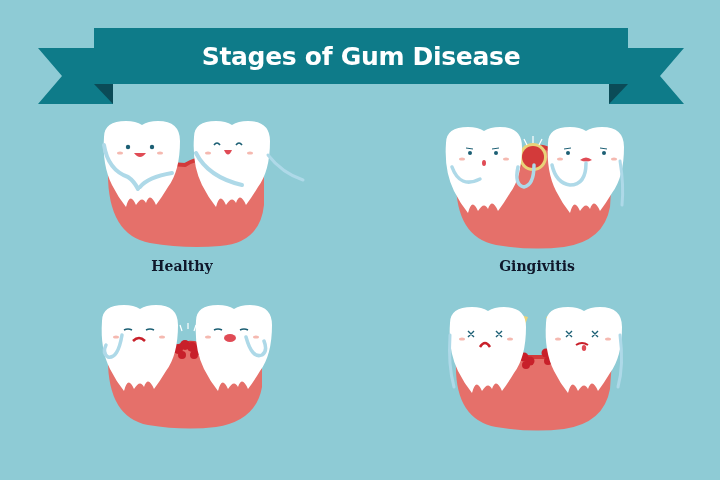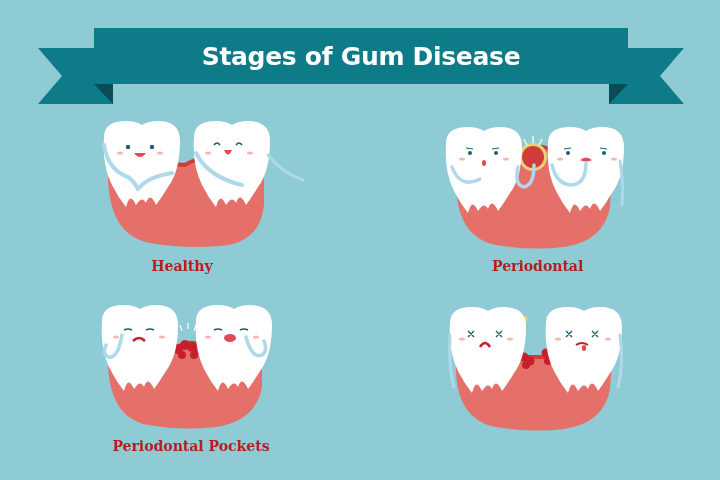--- a/index.html
+++ b/index.html
@@ -2,21 +2,21 @@
 <html><head>
 <meta charset="utf-8">
 <style>
   html, body { margin: 0; padding: 0; }
   body { width: 720px; height: 480px; overflow: hidden; background: #8ecbd5; position: relative; font-family: "DejaVu Serif", serif; }
   .stage { position: absolute; left: 0; top: 0; width: 720px; height: 396px; }
   .banner { position: absolute; left: 0; top: 0; width: 720px; height: 110px; }
   .title { position: absolute; left: 94px; top: 28px; width: 534px; height: 56px; display: flex; align-items: center; justify-content: center; color: #ffffff; font-family: "DejaVu Sans", sans-serif; font-weight: bold; font-size: 25px; letter-spacing: -0.3px; }
   .panel { position: absolute; }
   .panel svg { position: absolute; left: 0; top: 0; }
-  .label { position: absolute; color: #b91c1c; font-family: "DejaVu Serif", serif; font-weight: bold; font-size: 14px; white-space: nowrap; text-align: center; }
+  .label { position: absolute; color: #0f172a; font-family: "DejaVu Serif", serif; font-weight: bold; font-size: 14px; white-space: nowrap; text-align: center; }
 </style>
 </head>
 <body>
 
 <div class="stage">
 
   <svg class="banner" width="720" height="110" viewBox="0 0 720 110">
 
     <polygon points="38,48 113,48 113,104 38,104 62,76" fill="#0e7b89"></polygon>
     <polygon points="94,84 113,84 113,104" fill="#0b4b57"></polygon>
@@ -84,21 +84,21 @@
         <circle cx="128" cy="38" r="2" fill="#1c5f74"></circle>
         <circle cx="164" cy="38" r="2" fill="#1c5f74"></circle>
         <path d="M124,34 L131,33 M160,33 L167,34" stroke="#1c5f74" stroke-width="1"></path>
         <path d="M140,45 Q146,40 152,45 Q146,48 140,45 Z" fill="#e04b55"></path>
         <ellipse cx="120" cy="44" rx="3" ry="1.6" fill="#f5b9b0"></ellipse>
         <ellipse cx="174" cy="44" rx="3" ry="1.6" fill="#f5b9b0"></ellipse>
         <path d="M112,50 Q116,68 130,70 Q146,70 146,48" fill="none" stroke="#aed9e8" stroke-width="3.5" stroke-linecap="round"></path>
         <path d="M180,46 Q184,70 182,90" fill="none" stroke="#aed9e8" stroke-width="3" stroke-linecap="round"></path>
       </g>
     </svg>
-    <div class="label" style="left:52px; top:143px; width:90px;">Periodontal</div>
+    <div class="label" style="left:52px; top:143px; width:90px;">Gingivitis</div>
   </div>
 
   <div class="panel" style="left:90px; top:295px; width:200px; height:165px;">
     <svg width="200" height="165" viewBox="0 0 200 165">
       <path d="M18,58 Q16,122 58,130 Q94,136 126,132 Q166,126 172,92 L172,58 Q150,52 132,60 Q118,50 104,48 Q90,46 80,60 Q52,50 18,58 Z" fill="#e5706a"></path>
       <path d="M18,58 Q52,50 80,60 Q90,46 104,48 Q118,50 132,60 Q150,52 172,58" fill="none" stroke="#d33a3a" stroke-width="4"></path>
 
       <path d="M78,40 Q70,46 74,64 L80,60 Q78,48 84,42 Z" fill="#e9d37a"></path>
       <path d="M118,40 Q128,46 124,64 L118,60 Q120,48 114,42 Z" fill="#e9d37a"></path>
 
@@ -123,21 +123,20 @@
 
       <g>
         <path d="M106,26 Q106,10 128,10 Q138,10 144,14 Q150,10 160,10 Q182,10 182,30 Q182,60 170,76 Q164,86 158,94 Q152,80 148,92 Q144,84 138,94 Q132,80 128,96 Q120,86 114,74 Q104,54 106,26 Z" fill="#ffffff"></path>
         <path d="M124,35 Q128,33 132,35 M150,35 Q154,33 158,35" fill="none" stroke="#1c5f74" stroke-width="1.5"></path>
         <ellipse cx="140" cy="43" rx="6" ry="4" fill="#e04b55"></ellipse>
         <ellipse cx="118" cy="42" rx="3" ry="1.6" fill="#f5b9b0"></ellipse>
         <ellipse cx="166" cy="42" rx="3" ry="1.6" fill="#f5b9b0"></ellipse>
         <path d="M156,42 Q162,64 172,60 Q178,56 174,46" fill="none" stroke="#aed9e8" stroke-width="3.5" stroke-linecap="round"></path>
       </g>
     </svg>
-    <div class="label" style="left:16px; top:143px; width:170px;">Periodontal Pockets</div>
   </div>
 
   <div class="panel" style="left:440px; top:295px; width:200px; height:165px;">
     <svg width="200" height="165" viewBox="0 0 200 165">
       <path d="M16,66 Q14,124 56,132 Q92,138 124,134 Q164,128 170,94 L172,66 Q150,58 134,64 Q124,66 110,62 L80,62 Q66,66 50,60 Q34,58 16,66 Z" fill="#e5706a"></path>
       <path d="M16,66 Q34,58 50,60 Q66,66 80,62 L110,62 Q124,66 134,64 Q150,58 172,66" fill="none" stroke="#d33a3a" stroke-width="4"></path>
 
       <path d="M80,20 Q70,40 74,64 L84,66 Q80,40 88,22 Z" fill="#e9d37a"></path>
       <path d="M112,20 Q124,40 120,64 L110,66 Q114,40 106,22 Z" fill="#e9d37a"></path>
 

